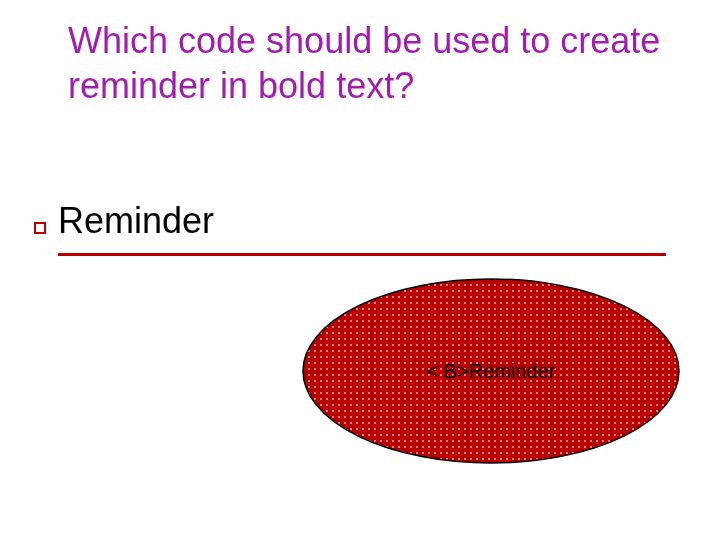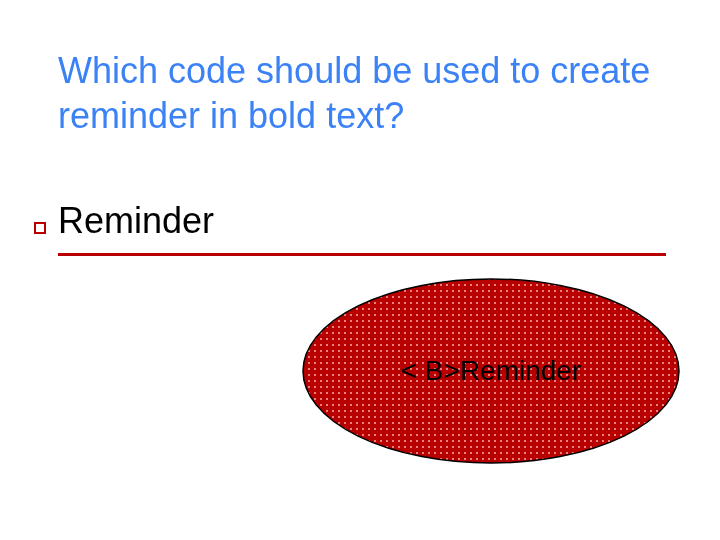--- a/index.html
+++ b/index.html
@@ -11,27 +11,26 @@
     font-family: Verdana, Geneva, sans-serif;
     overflow: hidden;
   }
   .slide {
     position: relative;
     width: 720px;
     height: 540px;
   }
   .title {
     position: absolute;
-    left: 58px;
+    left: 68px;
     top: 18px;
     width: 600px;
     font-size: 36px;
     line-height: 1.25;
-    color: #3b82f6;
-    margin-top: 30px;
+    color: #a21caf;
   }
   .hr-rule {
     position: absolute;
     left: 58px;
     top: 253px;
     width: 608px;
     border: 0;
     border-top: 3px solid #b80000;
     margin: 0;
   }
@@ -65,21 +64,21 @@
     top: 0;
     width: 382px;
     height: 190px;
   }
   .oval-text {
     position: absolute;
     left: 50%;
     top: 50%;
     transform: translate(-50%, -50%);
     color: #000;
-    font-size: 28px;
+    font-size: 20px;
     white-space: nowrap;
   }
 </style>
 </head>
 <body>
 
 <div class="slide">
 
   <div class="title">Which code should be used to create reminder in bold text?</div>
 

